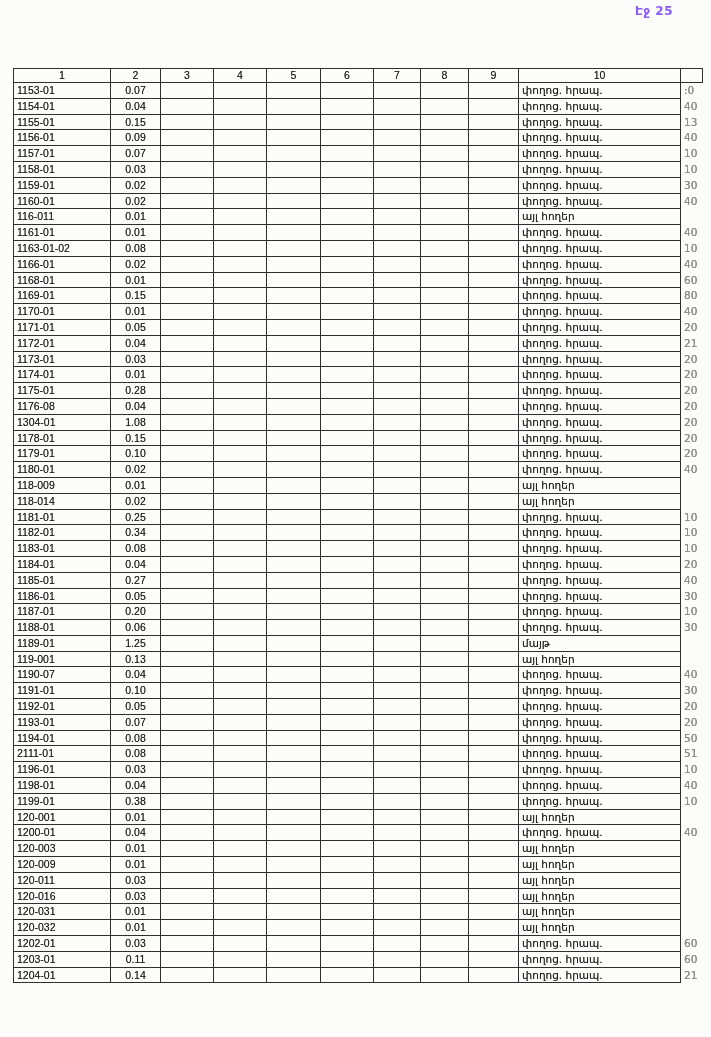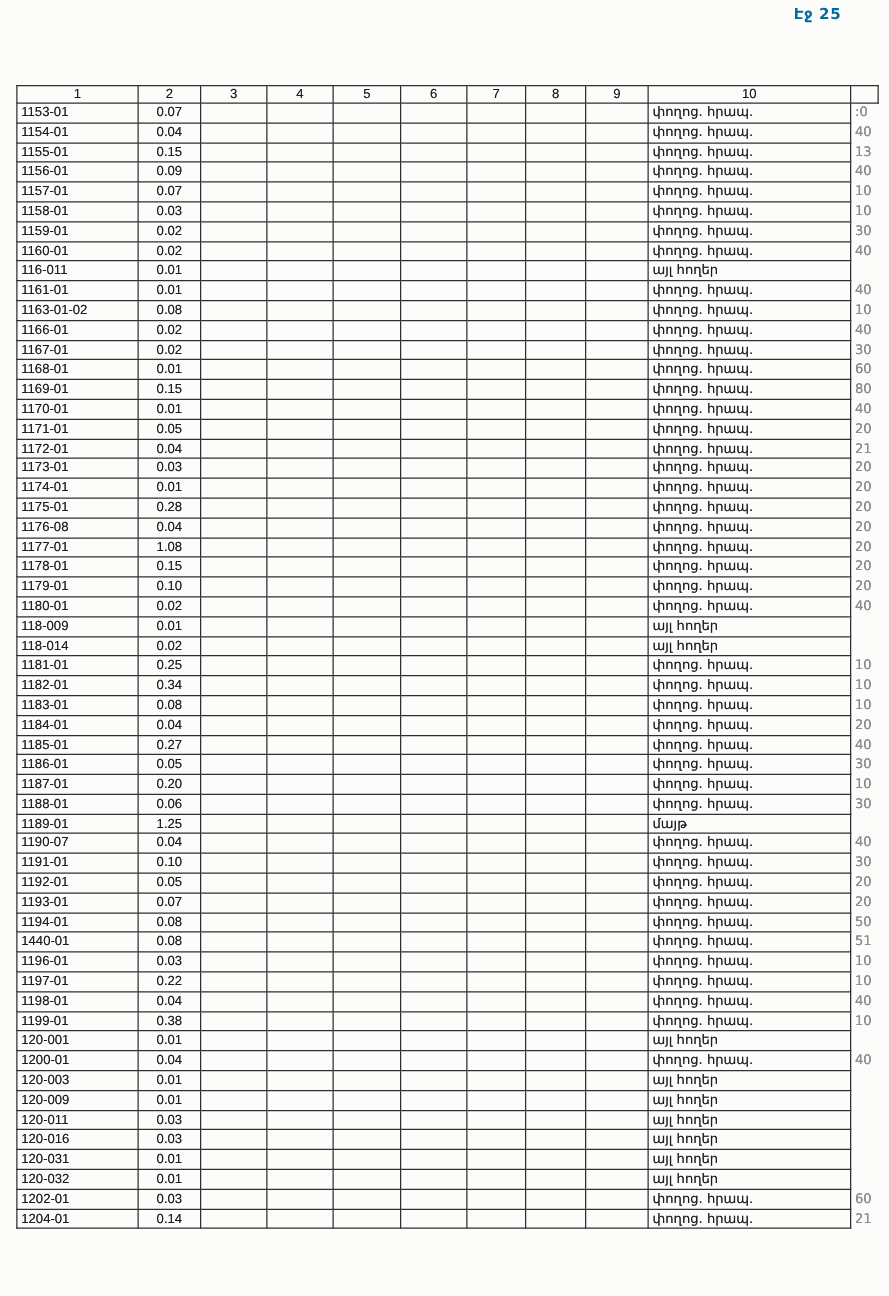--- a/index.html
+++ b/index.html
@@ -6,21 +6,21 @@
   body{
     width:711px;height:1037px;position:relative;
     background:#fcfcfa;
     font-family:"Liberation Sans","DejaVu Sans",sans-serif;
     color:#1c1c1c;
     overflow:hidden;
   }
   .page-label{
     position:absolute;top:4px;right:38px;
     font-family:"DejaVu Sans",sans-serif;
-    font-size:12px;font-weight:bold;color:#0369a1;
+    font-size:12px;font-weight:bold;color:#8b5cf6;
     letter-spacing:0.5px;
   }
   table.doc{
     position:absolute;left:13px;top:68px;
     border-collapse:collapse;table-layout:fixed;
     width:667px;
   }
   table.doc td,table.doc th{
     border:1px solid #2f2f2f;
     padding:0 3px;
@@ -235,33 +235,20 @@
         <td></td>
         <td></td>
         <td></td>
         <td></td>
         <td></td>
         <td></td>
         <td class="c-use">փողոց. հրապ.</td>
         <td class="c-mark">40</td>
       </tr>
       <tr>
-        <td class="c-id">1167-01</td>
-        <td class="c-val">0.02</td>
-        <td></td>
-        <td></td>
-        <td></td>
-        <td></td>
-        <td></td>
-        <td></td>
-        <td></td>
-        <td class="c-use">փողոց. հրապ.</td>
-        <td class="c-mark">30</td>
-      </tr>
-      <tr>
         <td class="c-id">1168-01</td>
         <td class="c-val">0.01</td>
         <td></td>
         <td></td>
         <td></td>
         <td></td>
         <td></td>
         <td></td>
         <td></td>
         <td class="c-use">փողոց. հրապ.</td>
@@ -365,21 +352,21 @@
         <td></td>
         <td></td>
         <td></td>
         <td></td>
         <td></td>
         <td></td>
         <td class="c-use">փողոց. հրապ.</td>
         <td class="c-mark">20</td>
       </tr>
       <tr>
-        <td class="c-id">1177-01</td>
+        <td class="c-id">1304-01</td>
         <td class="c-val">1.08</td>
         <td></td>
         <td></td>
         <td></td>
         <td></td>
         <td></td>
         <td></td>
         <td></td>
         <td class="c-use">փողոց. հրապ.</td>
         <td class="c-mark">20</td>
@@ -560,20 +547,33 @@
         <td></td>
         <td></td>
         <td></td>
         <td></td>
         <td></td>
         <td></td>
         <td class="c-use">մայթ</td>
         <td class="c-mark"></td>
       </tr>
       <tr>
+        <td class="c-id">119-001</td>
+        <td class="c-val">0.13</td>
+        <td></td>
+        <td></td>
+        <td></td>
+        <td></td>
+        <td></td>
+        <td></td>
+        <td></td>
+        <td class="c-use">այլ հողեր</td>
+        <td class="c-mark"></td>
+      </tr>
+      <tr>
         <td class="c-id">1190-07</td>
         <td class="c-val">0.04</td>
         <td></td>
         <td></td>
         <td></td>
         <td></td>
         <td></td>
         <td></td>
         <td></td>
         <td class="c-use">փողոց. հրապ.</td>
@@ -625,21 +625,21 @@
         <td></td>
         <td></td>
         <td></td>
         <td></td>
         <td></td>
         <td></td>
         <td class="c-use">փողոց. հրապ.</td>
         <td class="c-mark">50</td>
       </tr>
       <tr>
-        <td class="c-id">1440-01</td>
+        <td class="c-id">2111-01</td>
         <td class="c-val">0.08</td>
         <td></td>
         <td></td>
         <td></td>
         <td></td>
         <td></td>
         <td></td>
         <td></td>
         <td class="c-use">փողոց. հրապ.</td>
         <td class="c-mark">51</td>
@@ -651,33 +651,20 @@
         <td></td>
         <td></td>
         <td></td>
         <td></td>
         <td></td>
         <td></td>
         <td class="c-use">փողոց. հրապ.</td>
         <td class="c-mark">10</td>
       </tr>
       <tr>
-        <td class="c-id">1197-01</td>
-        <td class="c-val">0.22</td>
-        <td></td>
-        <td></td>
-        <td></td>
-        <td></td>
-        <td></td>
-        <td></td>
-        <td></td>
-        <td class="c-use">փողոց. հրապ.</td>
-        <td class="c-mark">10</td>
-      </tr>
-      <tr>
         <td class="c-id">1198-01</td>
         <td class="c-val">0.04</td>
         <td></td>
         <td></td>
         <td></td>
         <td></td>
         <td></td>
         <td></td>
         <td></td>
         <td class="c-use">փողոց. հրապ.</td>
@@ -796,20 +783,33 @@
         <td></td>
         <td></td>
         <td></td>
         <td></td>
         <td class="c-use">այլ հողեր</td>
         <td class="c-mark"></td>
       </tr>
       <tr>
         <td class="c-id">1202-01</td>
         <td class="c-val">0.03</td>
+        <td></td>
+        <td></td>
+        <td></td>
+        <td></td>
+        <td></td>
+        <td></td>
+        <td></td>
+        <td class="c-use">փողոց. հրապ.</td>
+        <td class="c-mark">60</td>
+      </tr>
+      <tr>
+        <td class="c-id">1203-01</td>
+        <td class="c-val">0.11</td>
         <td></td>
         <td></td>
         <td></td>
         <td></td>
         <td></td>
         <td></td>
         <td></td>
         <td class="c-use">փողոց. հրապ.</td>
         <td class="c-mark">60</td>
       </tr>

